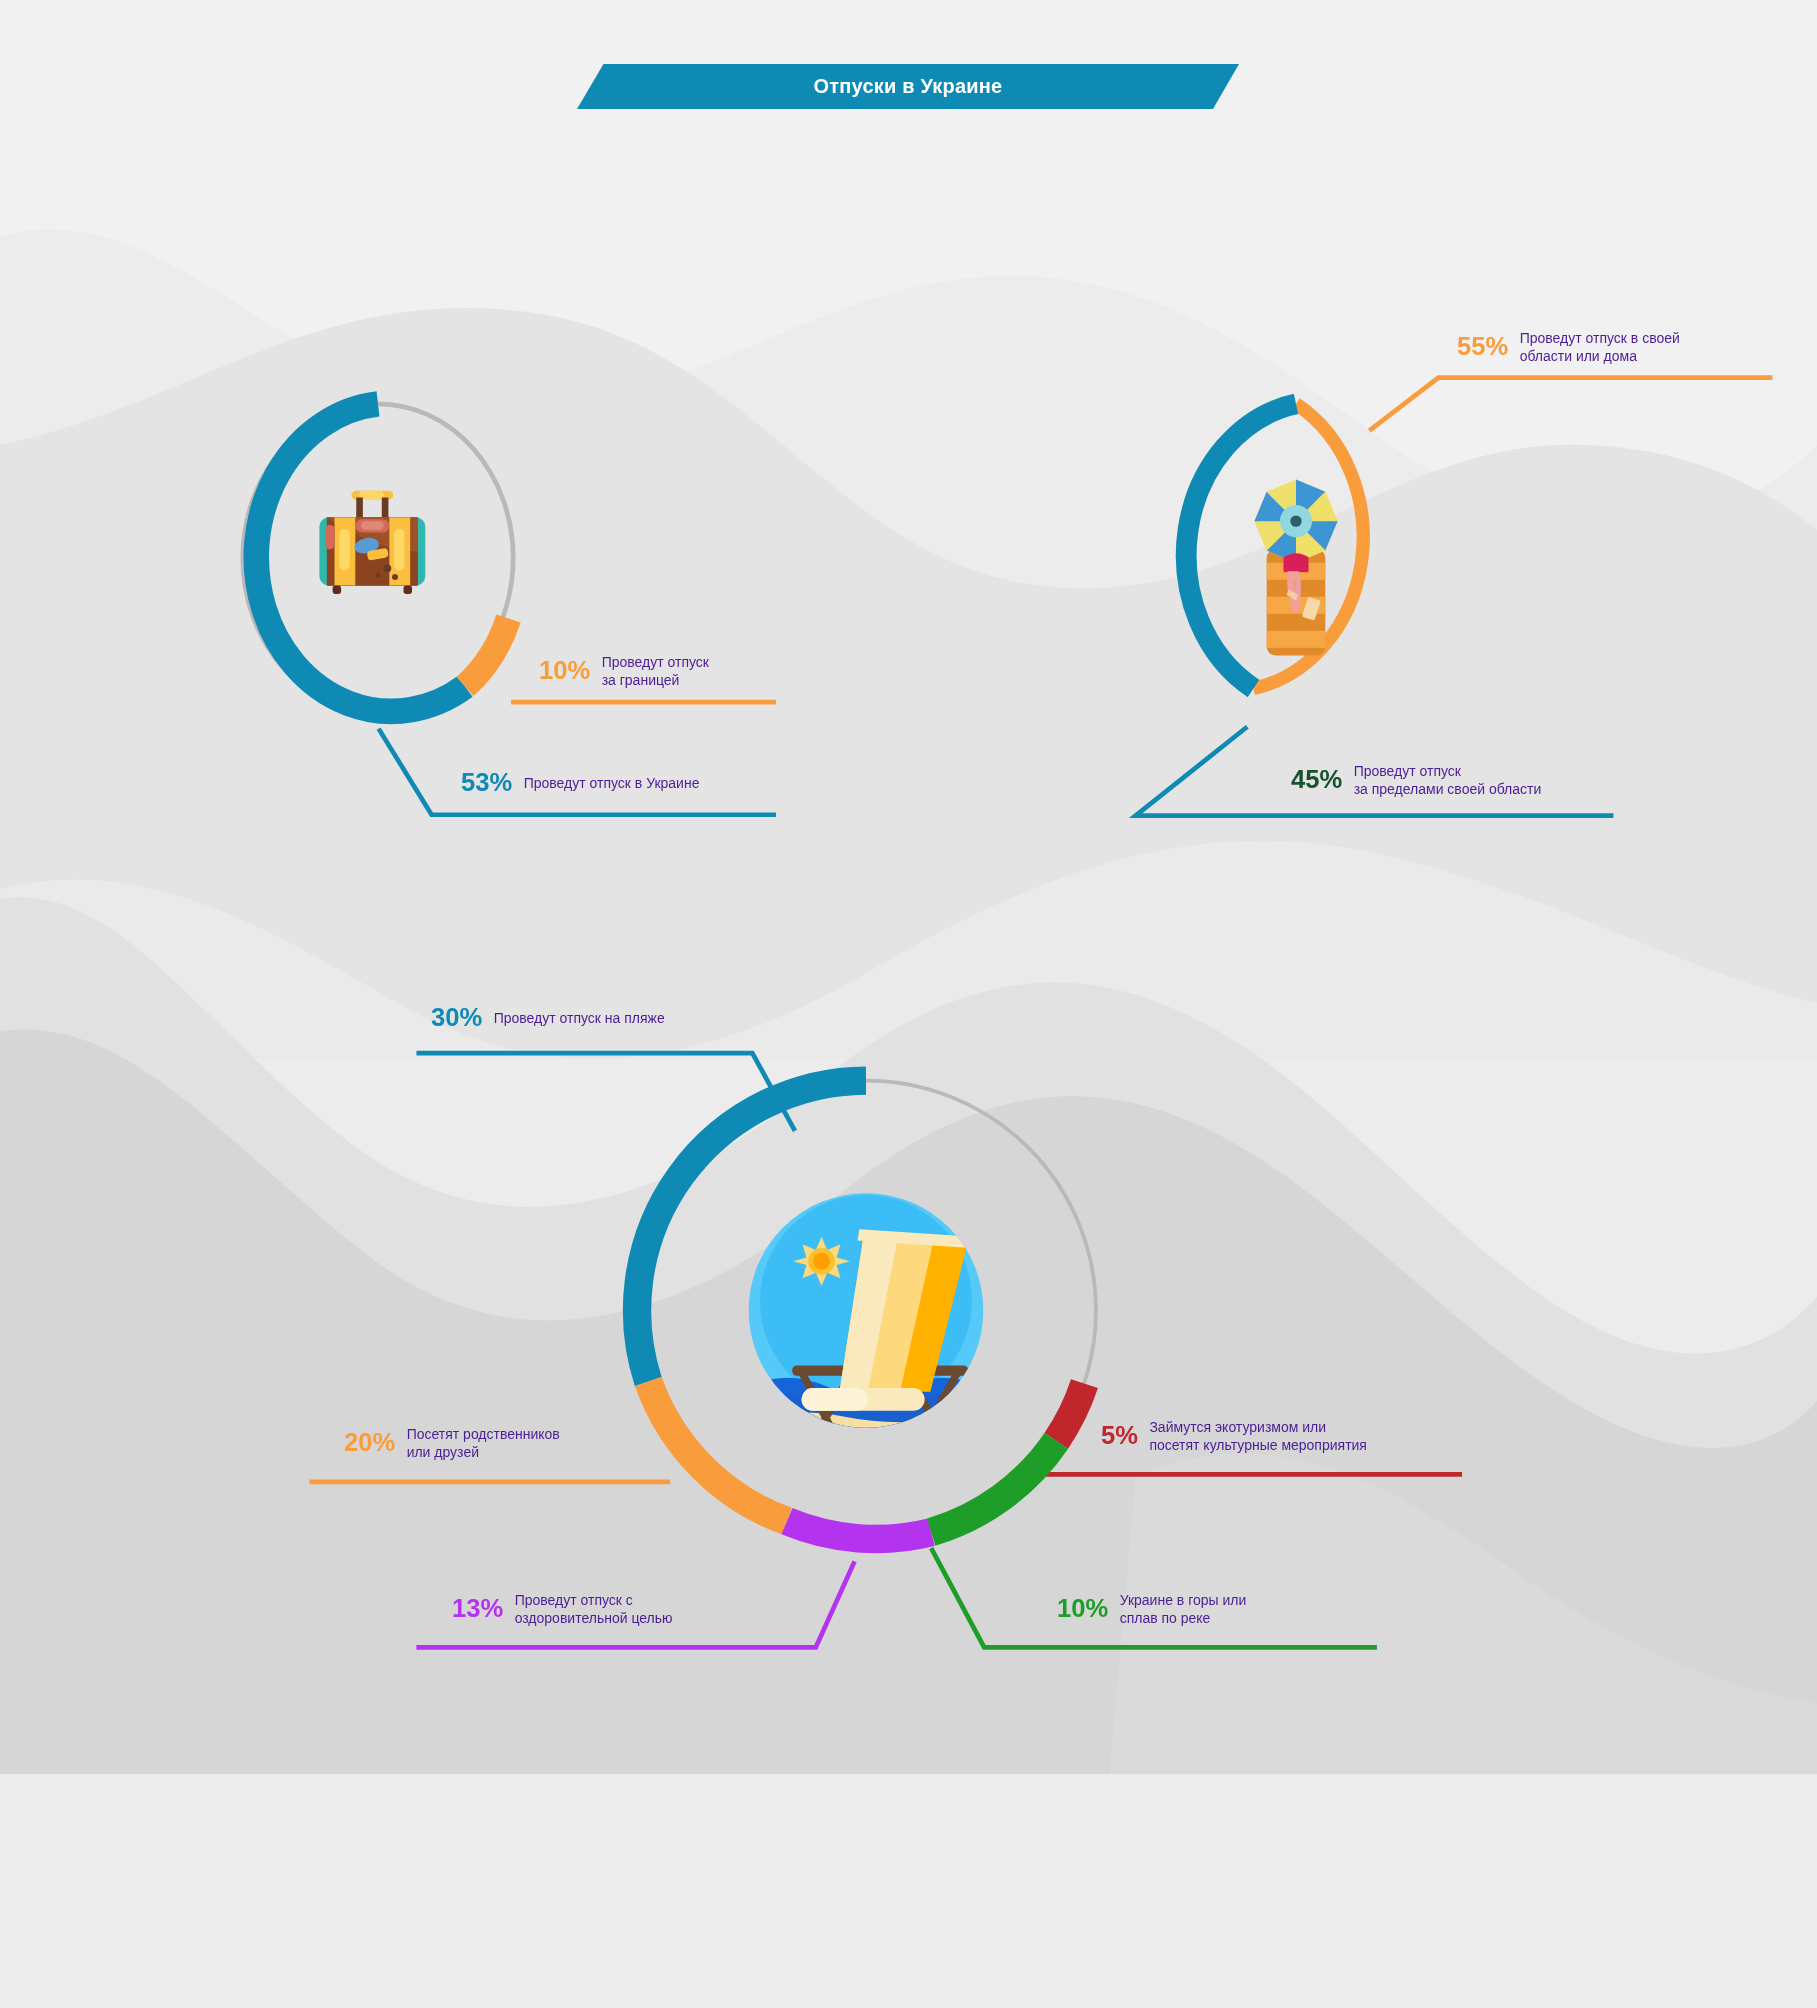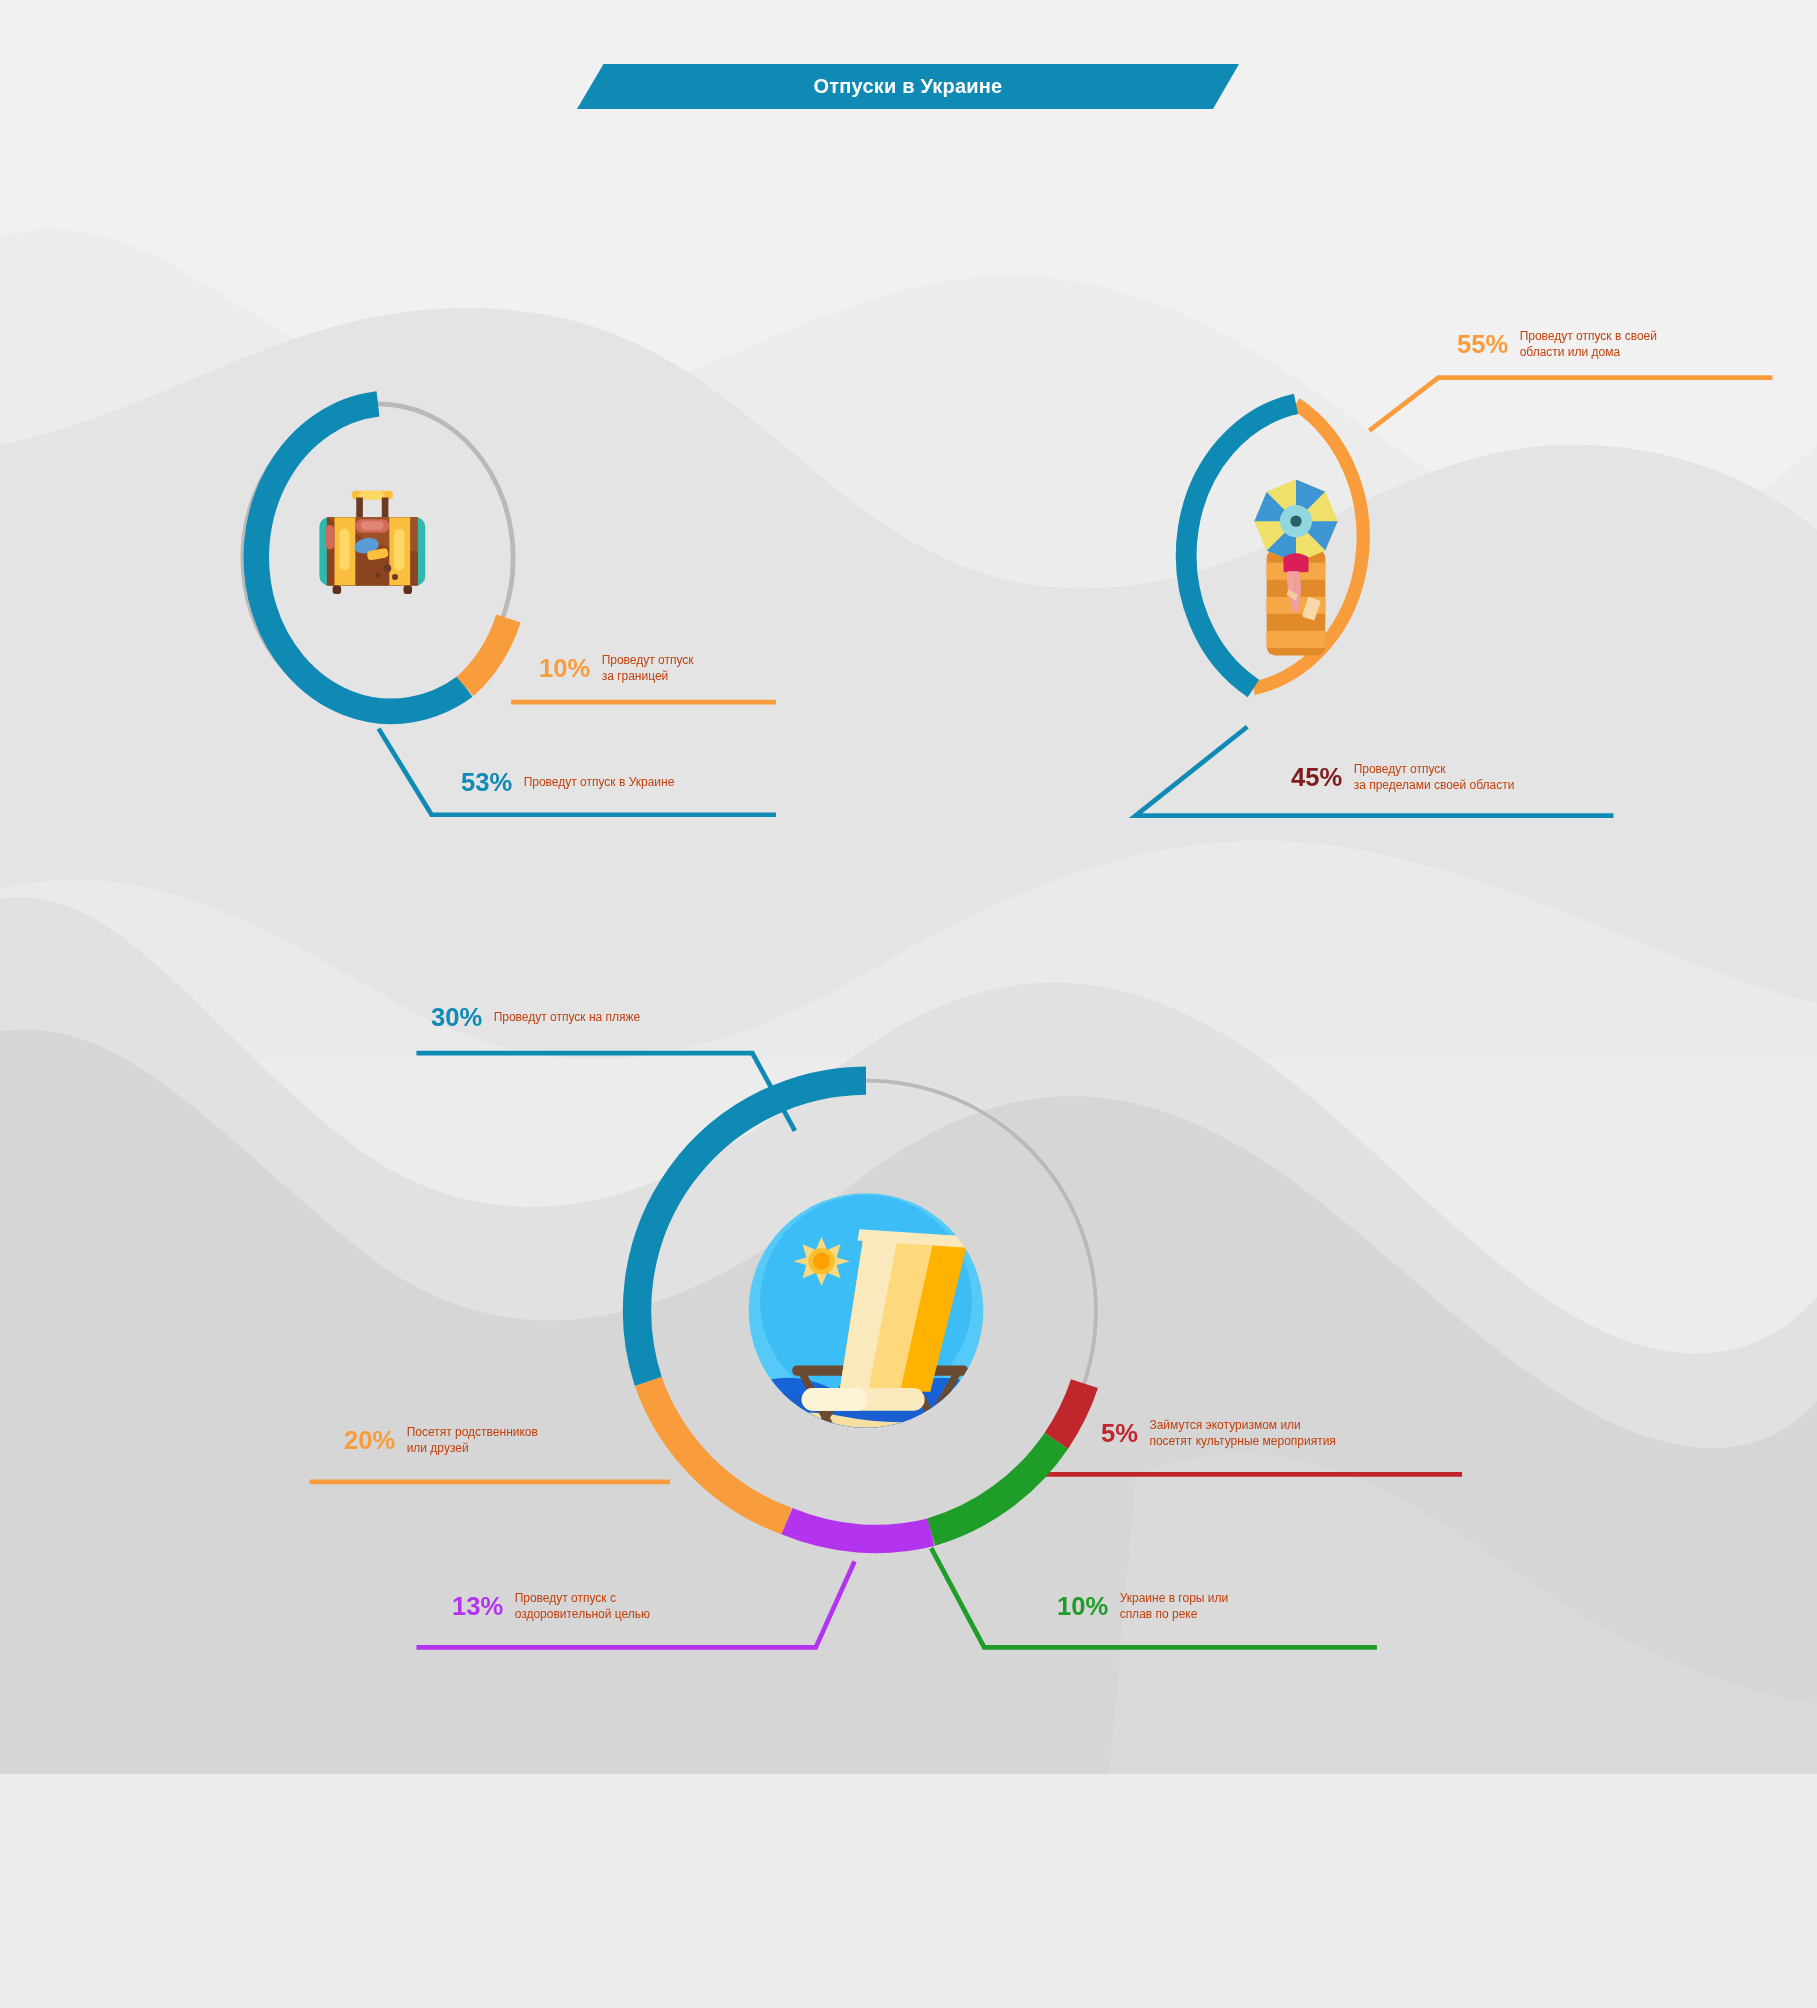--- a/index.html
+++ b/index.html
@@ -70,22 +70,22 @@
     align-items: center;
     gap: 11.4px;
     white-space: nowrap;
   }
   .callout .pct {
     font-weight: bold;
     font-size: 25.6px;
     line-height: 1;
   }
   .callout .desc {
-    font-size: 12px;
-    color: #c2410c;
+    font-size: 14px;
+    color: #4c1d95;
     line-height: 1.3;
   }
 
   
   .connectors {
     position: absolute;
     inset: 0;
     width: 1817px;
     height: 2008px;
     pointer-events: none;
@@ -247,21 +247,21 @@
 
   <div class="callout" style="left:1457px; top:329px;">
     <span class="pct" style="color:#f99c3c;">55%</span>
     <span class="desc">
       <span>Проведут отпуск в своей</span><br>
       <span>области или дома</span>
     </span>
   </div>
 
   <div class="callout" style="left:1291px; top:762px;">
-    <span class="pct" style="color:#7f1d1d;">45%</span>
+    <span class="pct" style="color:#14532d;">45%</span>
     <span class="desc">
       <span>Проведут отпуск</span><br>
       <span>за пределами своей области</span>
     </span>
   </div>
 
   <div class="donut" style="left:620px; top:1055px;">
     <svg width="492" height="511" viewBox="0 0 520 540">
 
       <circle cx="260" cy="270" r="243" fill="none" stroke="#b9b9b9" stroke-width="4"></circle>

